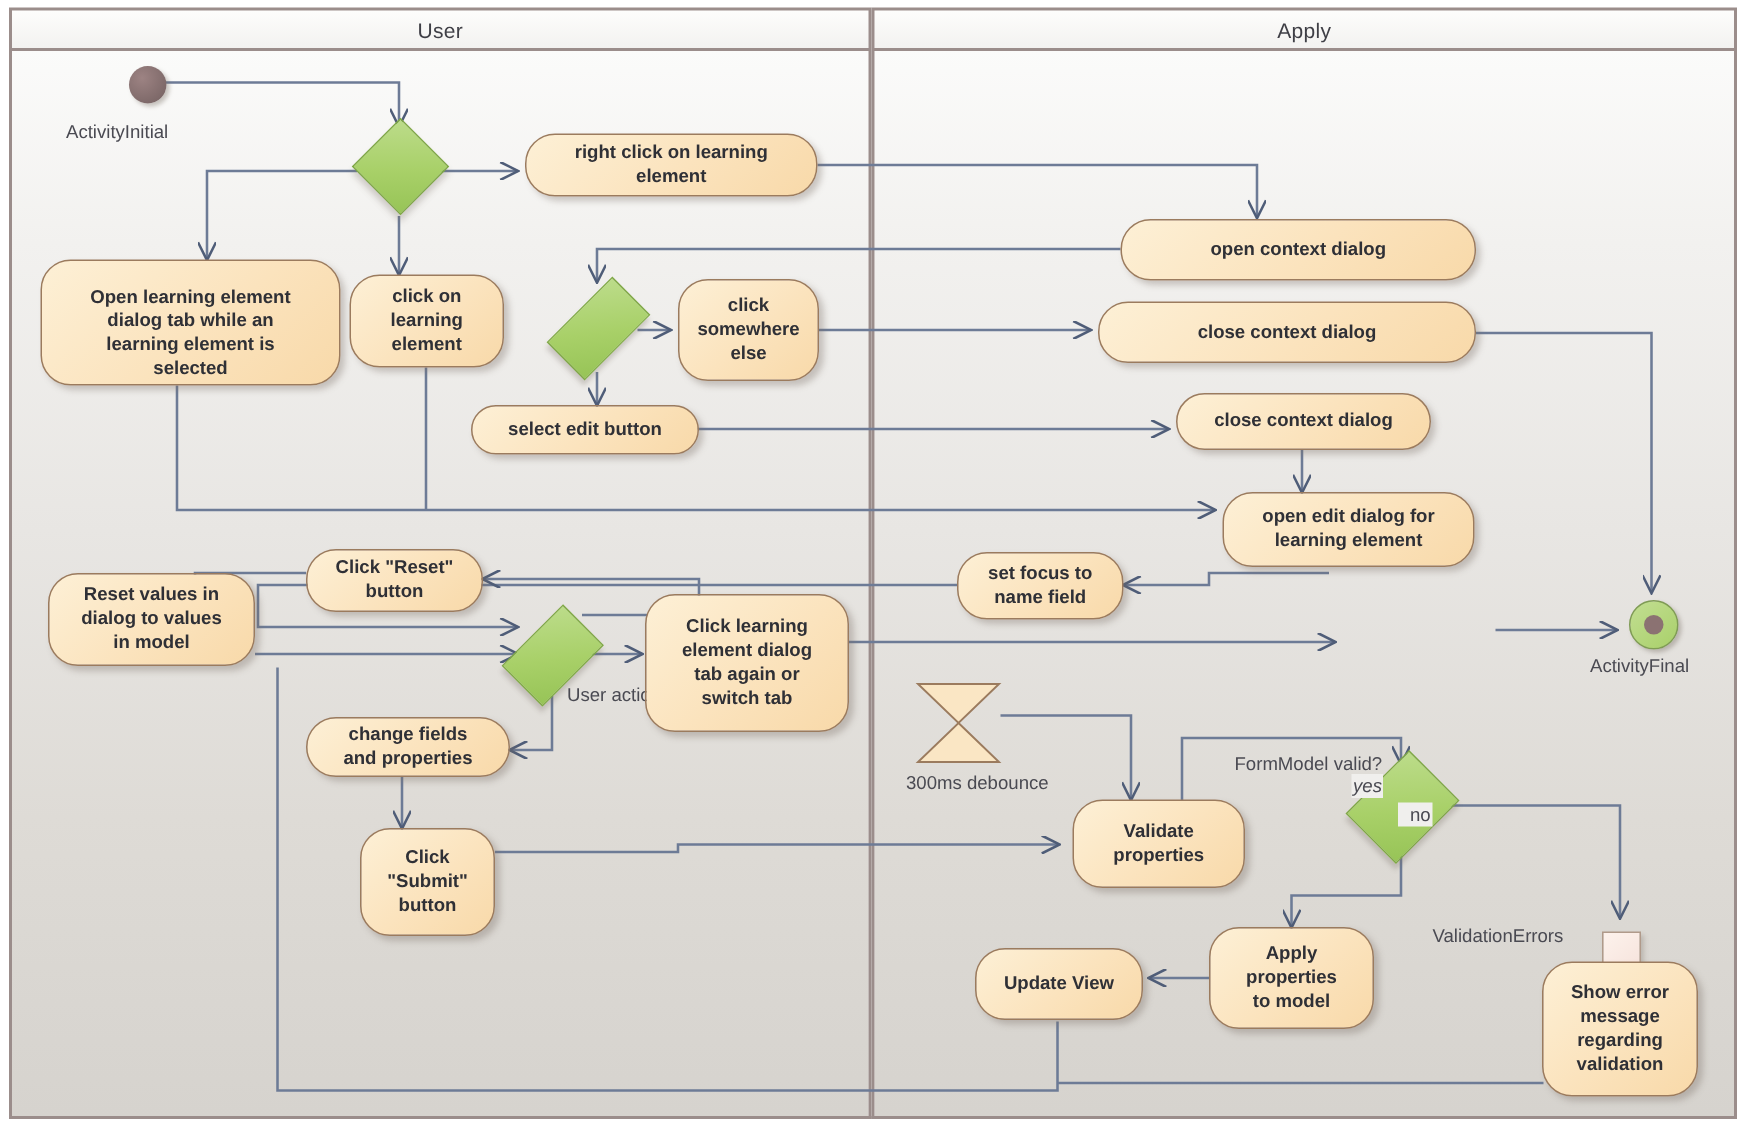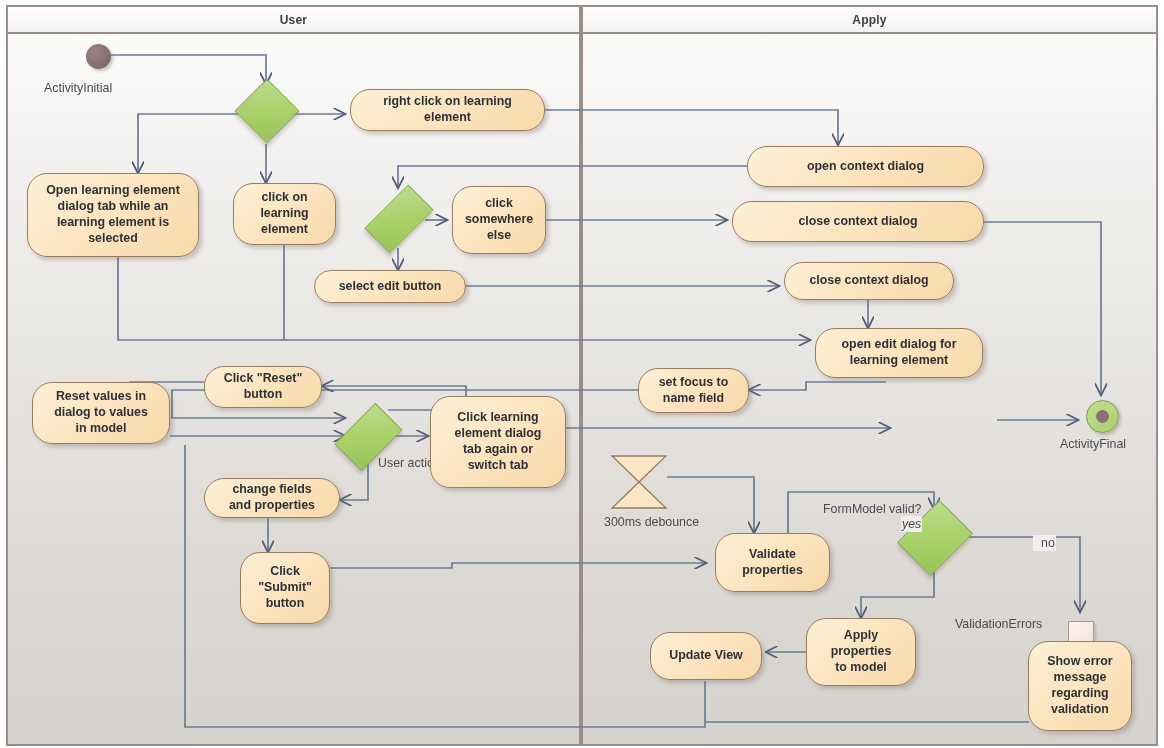--- a/index.html
+++ b/index.html
@@ -2,21 +2,21 @@
 <html><head>
 <meta charset="utf-8">
 <title>UML Activity Diagram</title>
 <style>
   html,body{margin:0;padding:0;background:#ffffff;}
   body{font-family:"Liberation Sans",sans-serif;}
   #canvas{position:relative;width:1164px;height:748px;overflow:hidden;background:#ffffff;}
   .lane-head{position:absolute;box-sizing:border-box;border:2px solid #9b8d8b;
     background:linear-gradient(#fdfdfc,#f3f2f0);
     display:flex;align-items:center;justify-content:center;
-    font-size:12px;font-weight:bold;color:#3f3f46;letter-spacing:.2px;}
+    font-size:14px;font-weight:normal;color:#3f3f46;letter-spacing:.2px;}
   .lane-body{position:absolute;box-sizing:border-box;border:2px solid #9b8d8b;border-top:none;
     background:linear-gradient(180deg,#fbfbfa 0%,#f2f1ef 18%,#e8e6e3 45%,#dedbd6 72%,#d6d3ce 100%);}
 
   
   #edges{position:absolute;left:0;top:0;width:1164px;height:748px;}
   .edge{fill:none;stroke:#6d7b96;stroke-width:1.7px;}
 
   
   .node{position:absolute;box-sizing:border-box;
     border:1.3px solid #9b7b5e;border-radius:20px;
@@ -150,21 +150,21 @@
     <path class="edge" d="M639,455 L639,455"></path>
   </svg>
 
   <div class="initial" style="left:86px;top:44px;width:25px;height:25px;"></div>
   <div class="lbl" style="left:44px;top:80px;">ActivityInitial</div>
 
   <div class="diamond" style="left:244px;top:88px;width:44px;height:44px;">
       <div class="dshape"></div>
     </div>
 
-  <div class="node" style="left:27px;top:173px;width:172px;height:84px;">
+  <div class="node" style="left:27px;top:173px;width:200px;height:84px;align-items:flex-end;">
     <span>Open learning element dialog tab while an learning element is selected</span>
   </div>
 
   <div class="node" style="left:233px;top:183px;width:103px;height:62px;">
     <span>click on learning element</span>
   </div>
 
   <div class="node" style="left:350px;top:89px;width:195px;height:42px;">
     <span>right click on learning element</span>
   </div>
@@ -245,21 +245,21 @@
     <span>Validate properties</span>
   </div>
 
   <div class="lbl center" style="left:823px;top:501px;width:84px;">FormModel valid?</div>
 
   <div class="diamond" style="left:908px;top:508px;width:52px;height:58px;">
       <div class="dshape" style="transform:rotate(45deg) scale(.88,1.0);"></div>
     </div>
 
   <div class="lbl boxed" style="left:901px;top:516px;font-style:italic;">yes</div>
-  <div class="lbl boxed" style="left:1033px;top:535px;padding-left:8px;">no</div>
+  <div class="lbl boxed" style="left:932px;top:535px;padding-left:8px;">no</div>
 
   <div class="node" style="left:806px;top:618px;width:110px;height:68px;">
     <span>Apply properties to model</span>
   </div>
 
   <div class="node" style="left:650px;top:632px;width:112px;height:48px;">
     <span>Update View</span>
   </div>
 
   <div class="lbl" style="left:955px;top:616px;">ValidationErrors</div>

